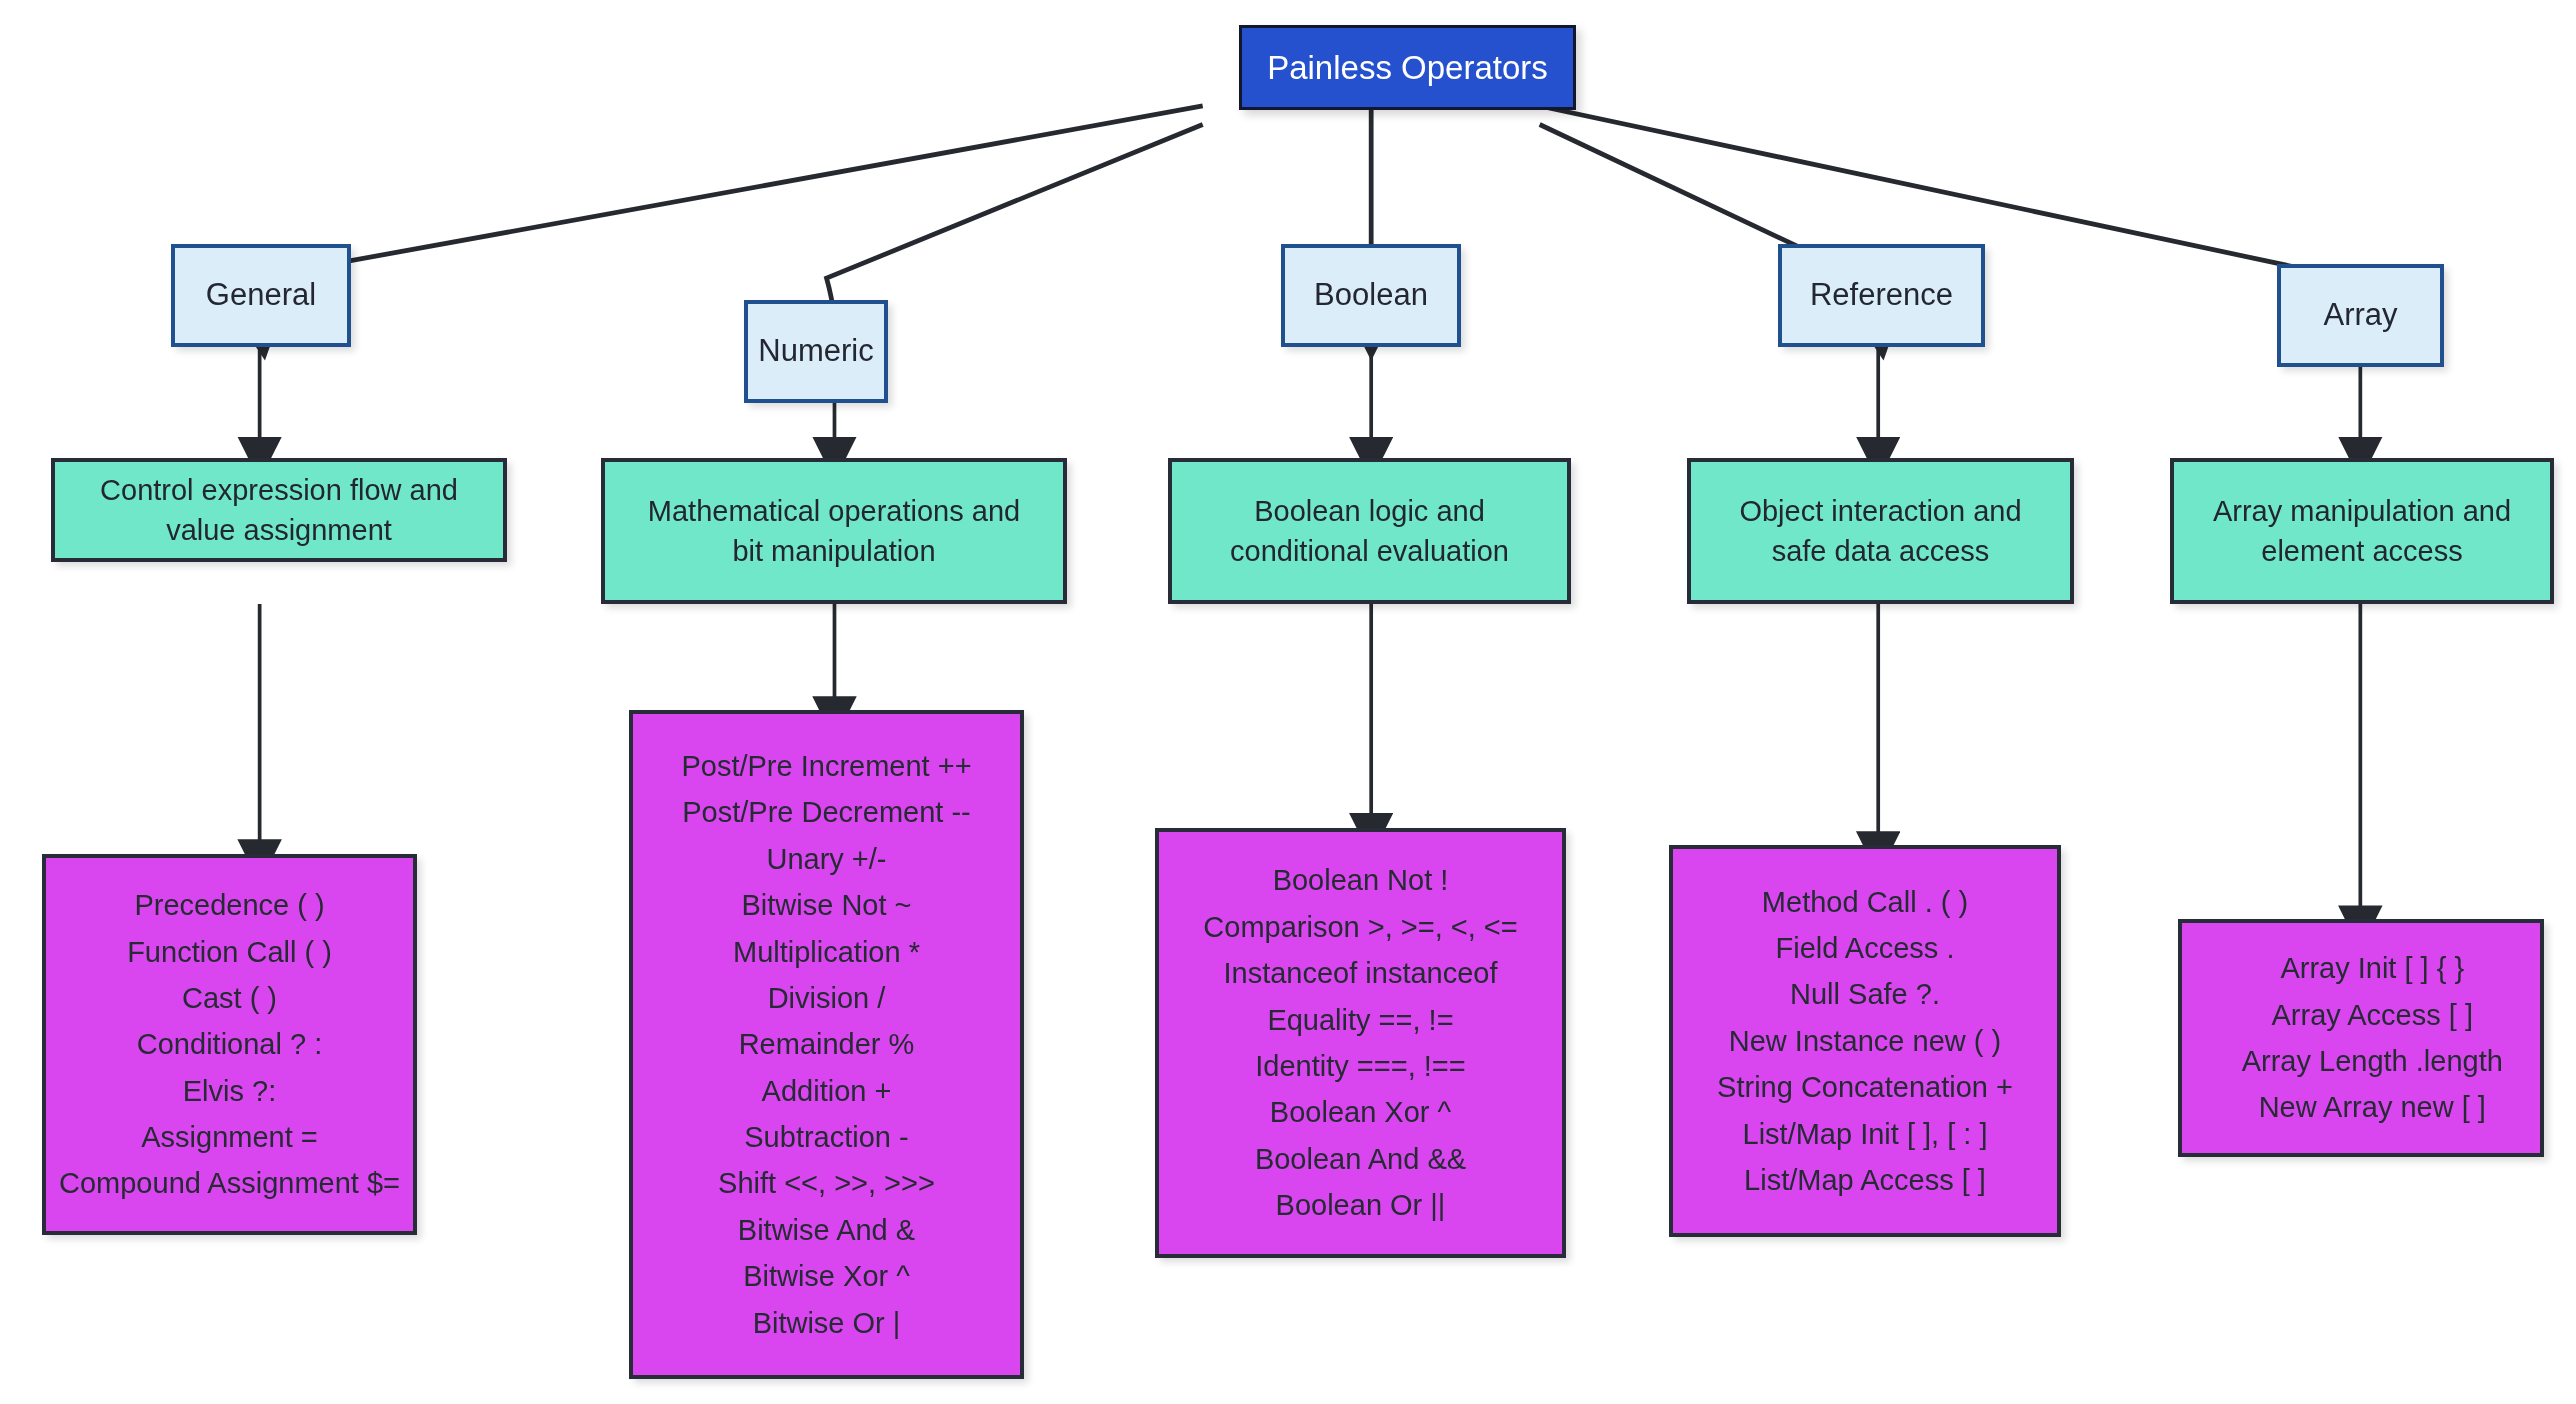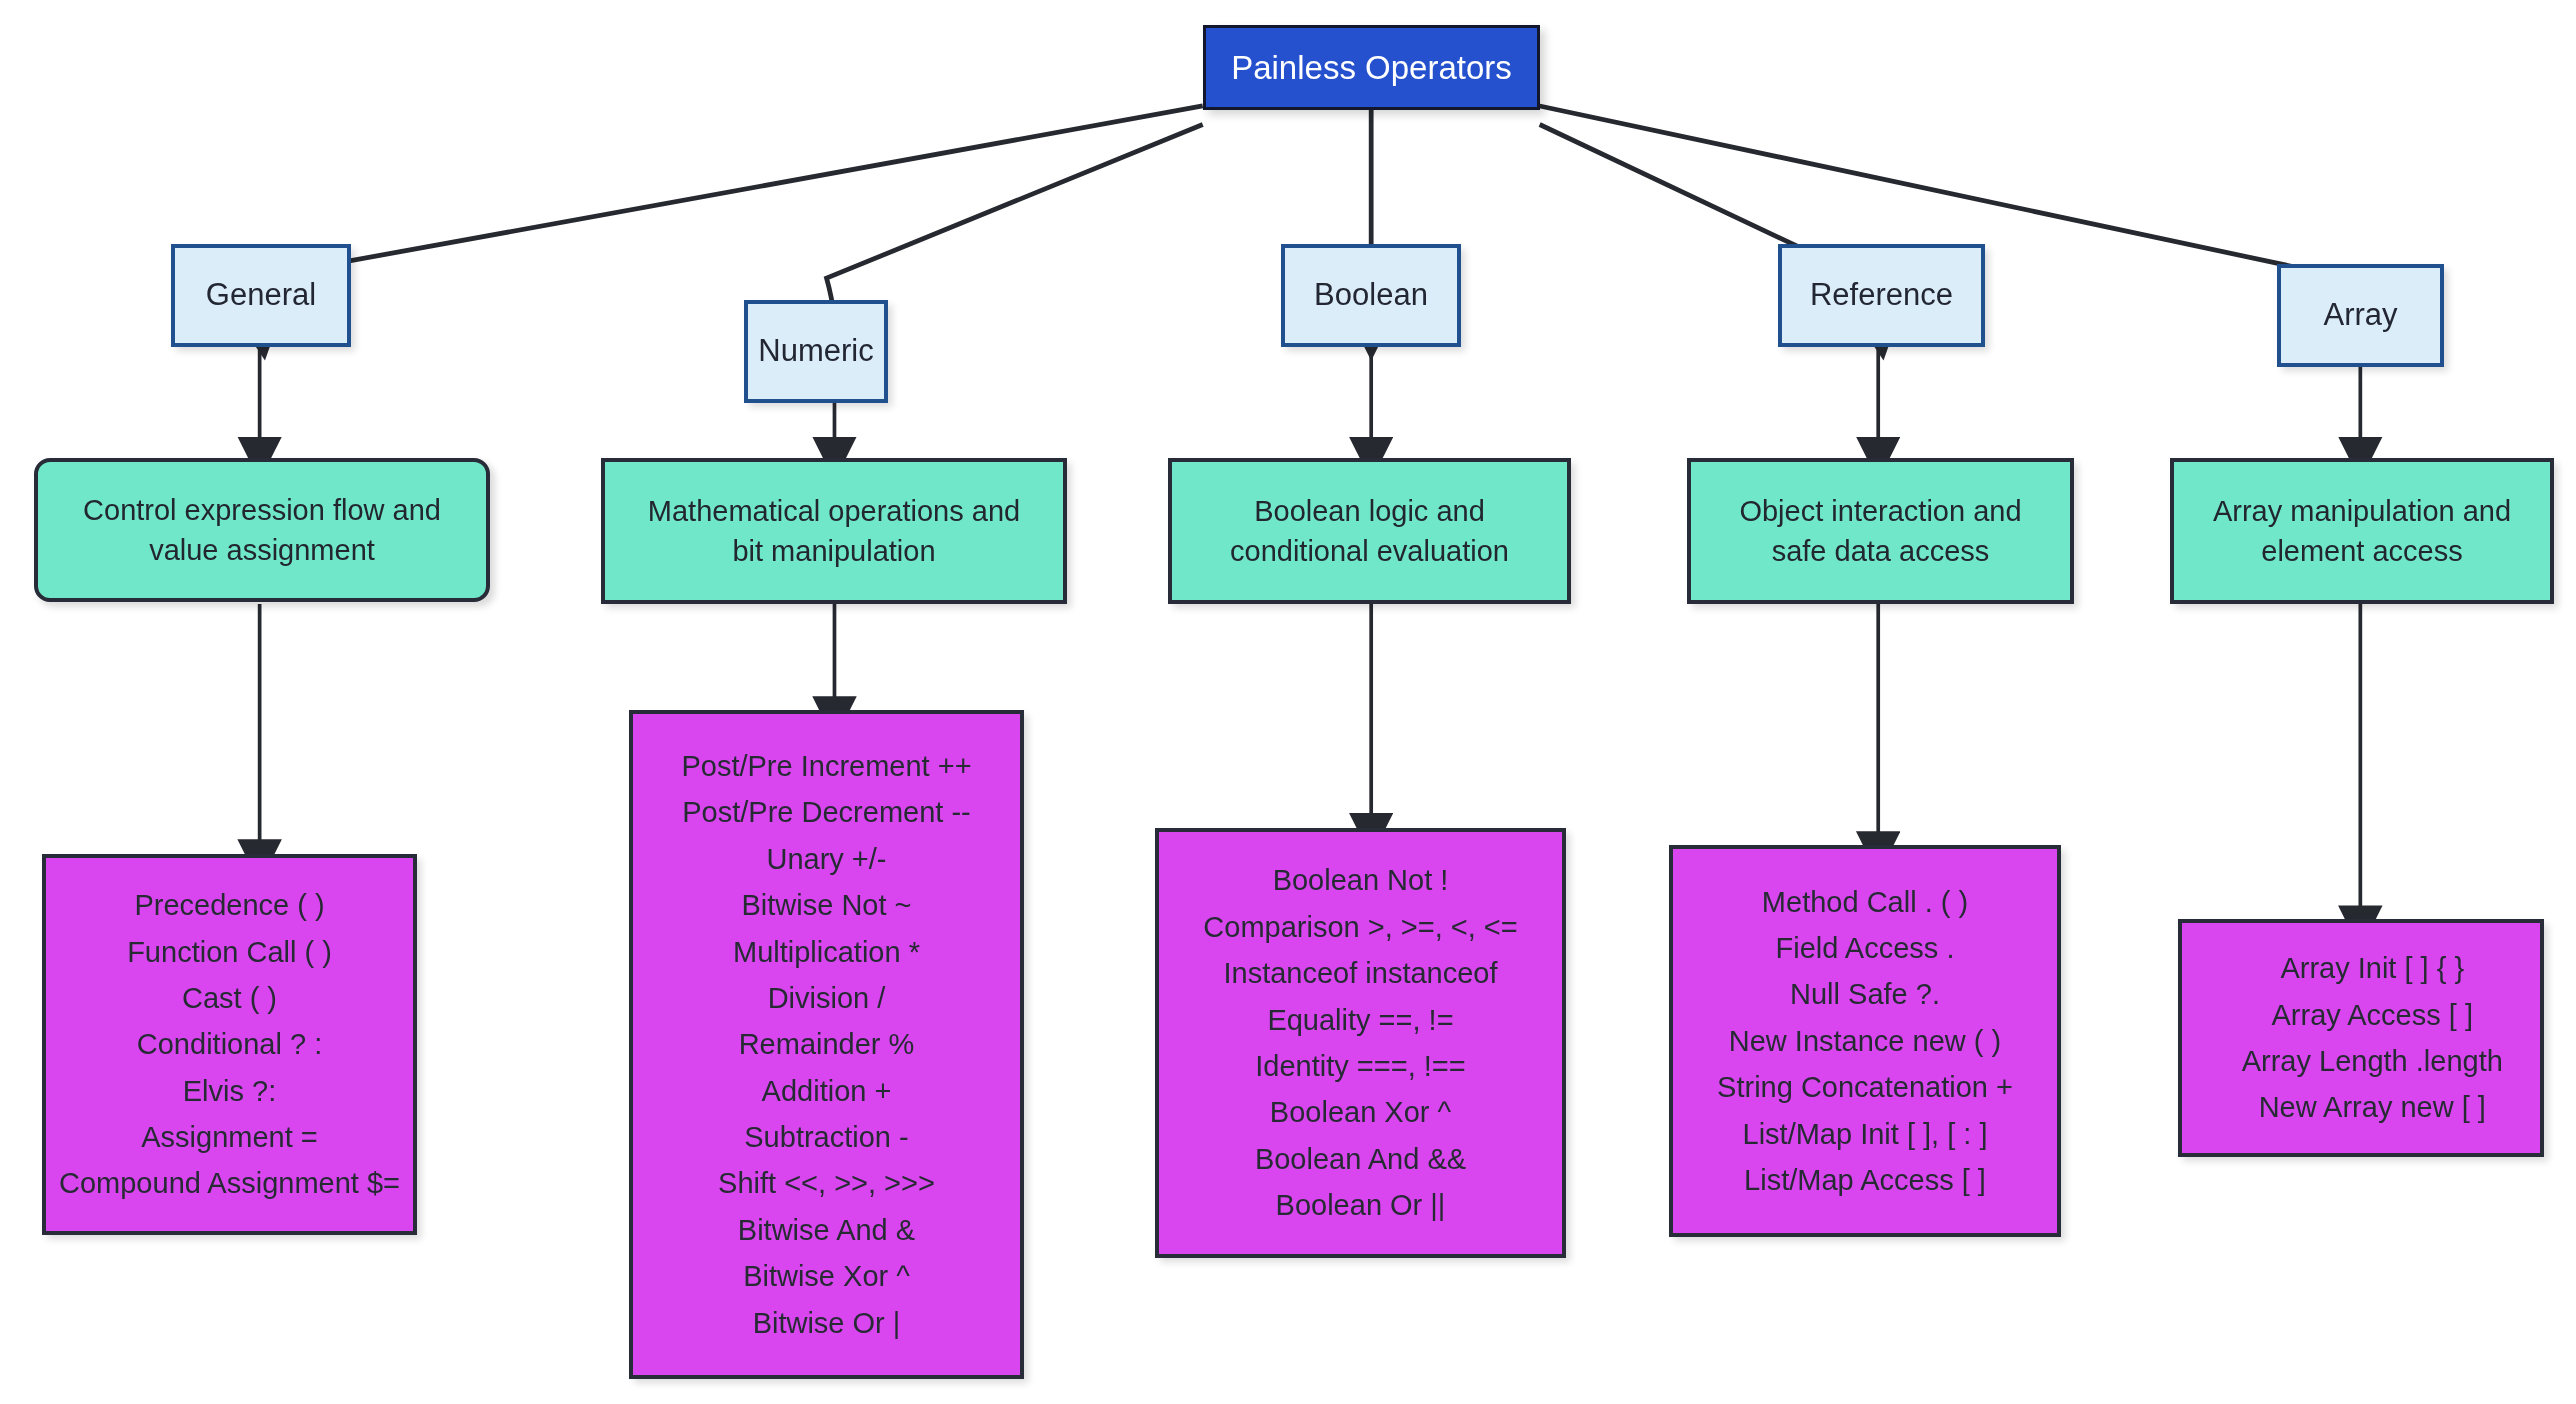--- a/index.html
+++ b/index.html
@@ -5,21 +5,21 @@
   html,body{margin:0;padding:0;background:#ffffff;}
   body{font-family:"Liberation Sans", sans-serif;}
   #stage{position:relative;width:2576px;height:1404px;background:#ffffff;overflow:hidden;}
   svg.edges{position:absolute;left:0;top:0;width:2576px;height:1404px;pointer-events:none;}
 
   .node{position:absolute;box-sizing:border-box;display:flex;align-items:center;justify-content:center;text-align:center;}
   .node .txt{width:100%;line-height:1.38;}
 
   
   .root{background:#2551ce;border:3.7px solid #13172e;color:#ffffff;font-size:33px;
-        box-shadow:5.3px 5.3px 8.5px rgba(0,0,0,.16);}
+        box-shadow:5.3px 5.3px 8.5px rgba(0,0,0,.16);margin-left:36px;}
 
   
   .cat{background:#dcedfa;border:4.8px solid #21508f;color:#232733;font-size:31px;
        box-shadow:4.8px 4.8px 7.4px rgba(0,0,0,.14);}
 
   
   .desc{background:#6fe7c8;border:4.2px solid #282c38;color:#22262f;font-size:29px;
         box-shadow:4.8px 4.8px 7.4px rgba(0,0,0,.14);padding:0 13.8px;}
 
   
@@ -71,21 +71,21 @@
   <div class="node cat" style="left:1281px;top:244px;width:180px;height:103px;">
     <div class="txt">Boolean</div>
   </div>
   <div class="node cat" style="left:1778px;top:244px;width:207px;height:103px;">
     <div class="txt">Reference</div>
   </div>
   <div class="node cat" style="left:2277px;top:244px;width:167px;height:103px;margin-top:20px;">
     <div class="txt">Array</div>
   </div>
 
-  <div class="node desc" style="left:34px;top:458px;width:456px;height:144px;border-radius:16px;">
+  <div class="node desc" style="left:51px;top:458px;width:456px;height:104px;">
     <div class="txt">
       <div>Control expression flow and</div>
       <div>value assignment</div>
     </div>
   </div>
   <div class="node desc" style="left:601px;top:458px;width:466px;height:146px;">
     <div class="txt">
       <div>Mathematical operations and</div>
       <div>bit manipulation</div>
     </div>

